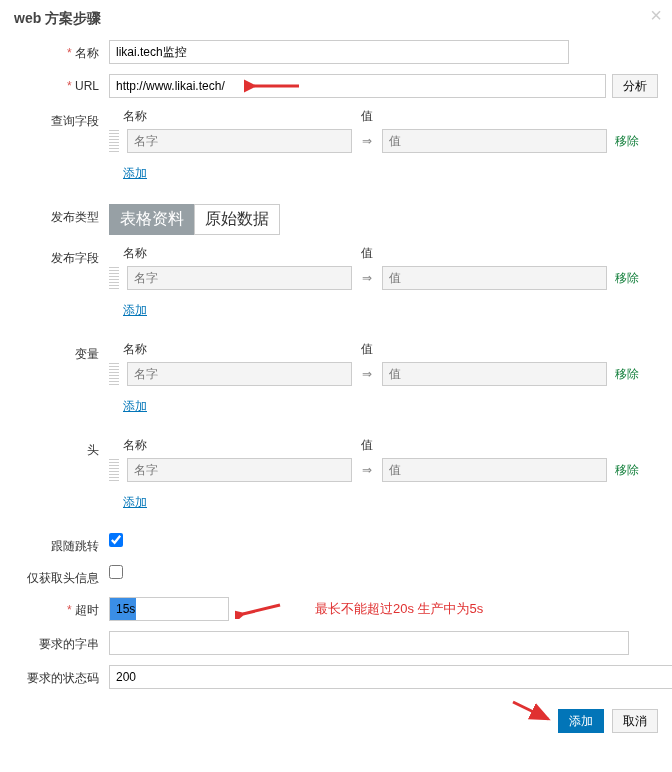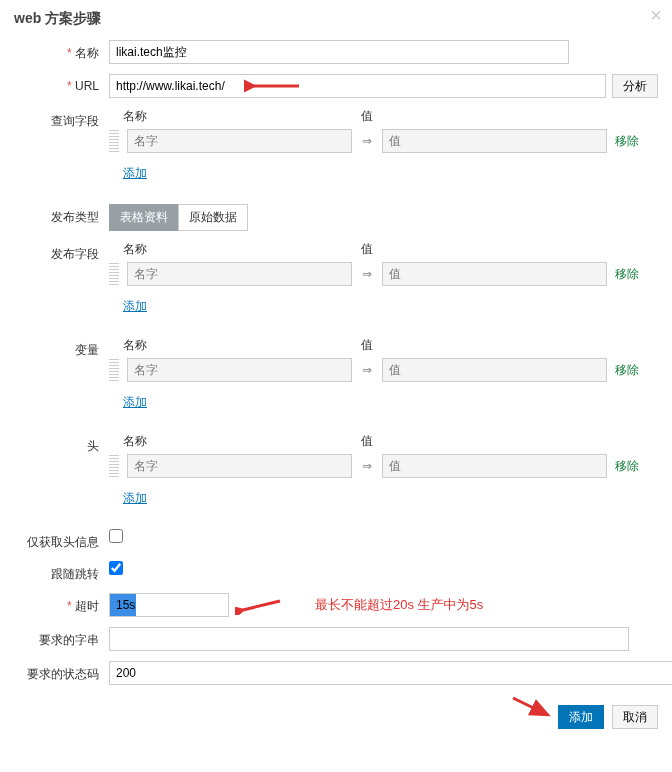--- a/index.html
+++ b/index.html
@@ -10,21 +10,21 @@
     .row { display: flex; align-items: flex-start; margin-bottom: 10px; }
     .label { width: 95px; text-align: right; padding-right: 10px; padding-top: 5px; color: #333; flex-shrink: 0; }
     .req::before { content: "* "; color: #d9534f; }
     .field { flex: 1; display: flex; align-items: center; gap: 6px; }
     input[type="text"] { border: 1px solid #ccc; padding: 4px 6px; font-size: 12px; height: 24px; }
     .input-full { flex: 1; }
     .input-name { width: 460px; }
     .btn { border: 1px solid #ccc; background: #f5f5f5; padding: 3px 10px; font-size: 12px; cursor: pointer; height: 24px; }
     .btn-blue { background: #0275b8; color: #fff; border-color: #0275b8; }
     .tab-group { display: flex; }
-    .tab { border: 1px solid #ccc; padding: 4px 10px; font-size: 12px; cursor: pointer; background: #fff; }
+    .tab { border: 1px solid #ccc; padding: 4px 10px; font-size: 16px; cursor: pointer; background: #fff; }
     .tab.active { background: #97a0a5; color: #fff; border-color: #97a0a5; }
     .tab:not(:first-child) { margin-left: -1px; }
     .kv-block { flex: 1; }
     .kv-headers { display: flex; gap: 0; margin-bottom: 4px; }
     .kv-h-name { width: 216px; padding-left: 14px; color: #333; font-size: 12px; }
     .kv-h-val { width: 216px; padding-left: 36px; color: #333; font-size: 12px; }
     .kv-row { display: flex; align-items: center; gap: 8px; margin-bottom: 8px; }
     .drag-handle { width: 10px; height: 22px; background: repeating-linear-gradient(0deg, #ccc, #ccc 1px, transparent 1px, transparent 3px); flex-shrink: 0; cursor: move; }
     .kv-input { width: 225px; border: 1px solid #ccc; padding: 4px 6px; font-size: 12px; height: 24px; background: #f4f4f4; }
     .arrow-sym { color: #888; font-size: 12px; padding: 0 2px; }
@@ -154,30 +154,30 @@
         <input type="text" class="kv-input" placeholder="值" style="">
         <a class="remove-link">移除</a>
       </div>
       <a class="add-link">添加</a>
     </div>
   </div>
 
   <div class="spacer"></div>
 
   <div class="row">
+    <div class="label">跟随跳转</div>
+    <div class="field">
+      <input type="checkbox" class="checkbox" checked="" style="">
+    </div>
+  </div>
+
+  <div class="row">
     <div class="label">仅获取头信息</div>
     <div class="field">
       <input type="checkbox" class="checkbox" style="">
-    </div>
-  </div>
-
-  <div class="row">
-    <div class="label">跟随跳转</div>
-    <div class="field">
-      <input type="checkbox" class="checkbox" checked="" style="">
     </div>
   </div>
 
   <div class="row" style="position:relative">
     <div class="label req">超时</div>
     <div class="field">
       <input type="text" class="timeout-input" style="background: linear-gradient(to right, rgb(58, 142, 230) 0px, rgb(58, 142, 230) 26px, transparent 26px); color: rgb(0, 0, 0);" value="15s">
       <svg width="50" height="20">
         <defs>
             <marker id="ah2" markerWidth="8" markerHeight="8" refX="1" refY="3" orient="auto">

